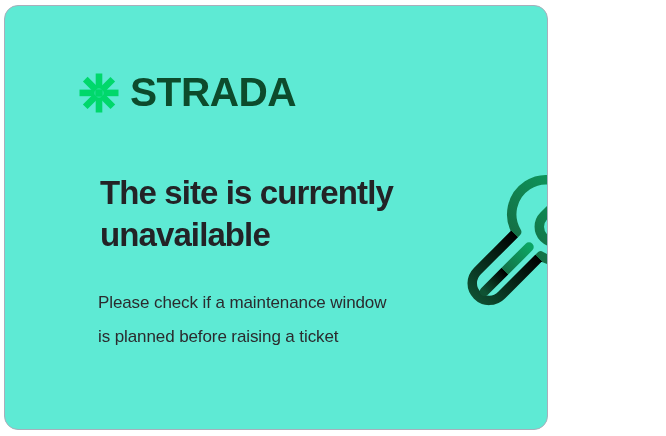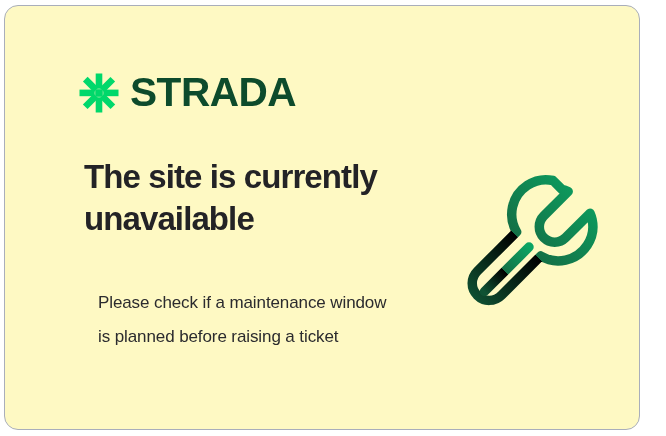--- a/index.html
+++ b/index.html
@@ -11,24 +11,24 @@
     height: 436px;
     background: #ffffff;
     font-family: "Liberation Sans", sans-serif;
     overflow: hidden;
   }
 
   .page-card {
     position: absolute;
     left: 4px;
     top: 5px;
-    width: 636px;
+    width: 544px;
     height: 425px;
     box-sizing: border-box;
-    background: #fef9c3;
+    background: #5eead4;
     border: 1px solid #a9aebb;
     border-radius: 14px;
     overflow: hidden;
   }
 
   
   .brand-lockup {
     position: absolute;
     left: 74px;
     top: 66px;
@@ -53,21 +53,21 @@
     transform: scaleX(0.99);
     transform-origin: left center;
   }
 
   
   .headline {
     position: absolute;
     left: 79px;
     top: 150px;
     width: 330px;
-    margin: 0;
+    margin: 16px;
     font-family: "Liberation Sans", sans-serif;
     font-size: 33px;
     font-weight: 700;
     line-height: 1.26;
     letter-spacing: -0.9px;
     color: #232326;
   }
 
   
   .body-copy {

